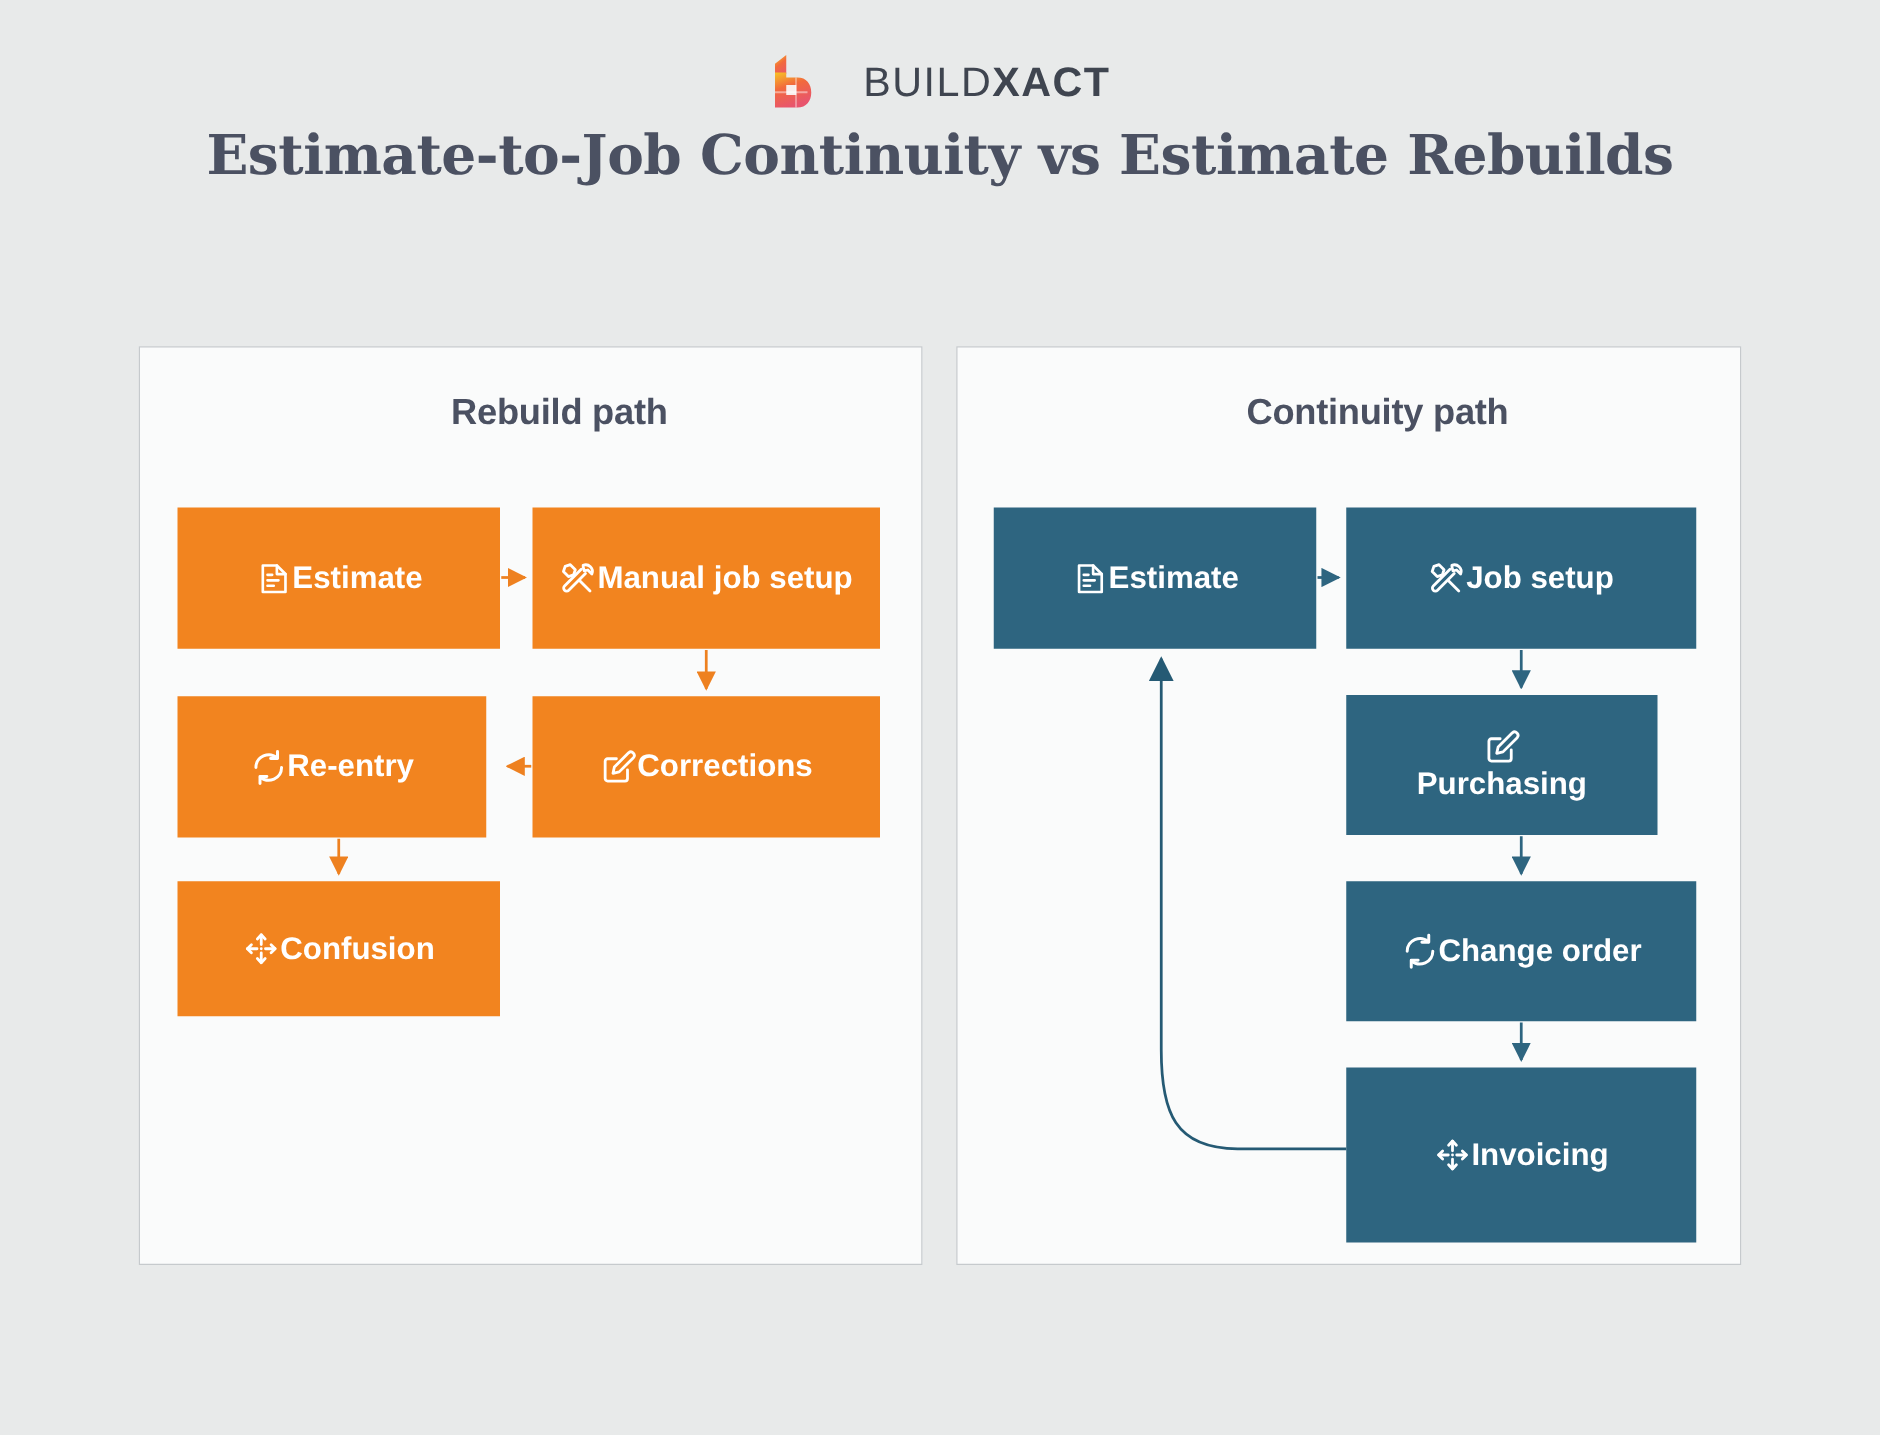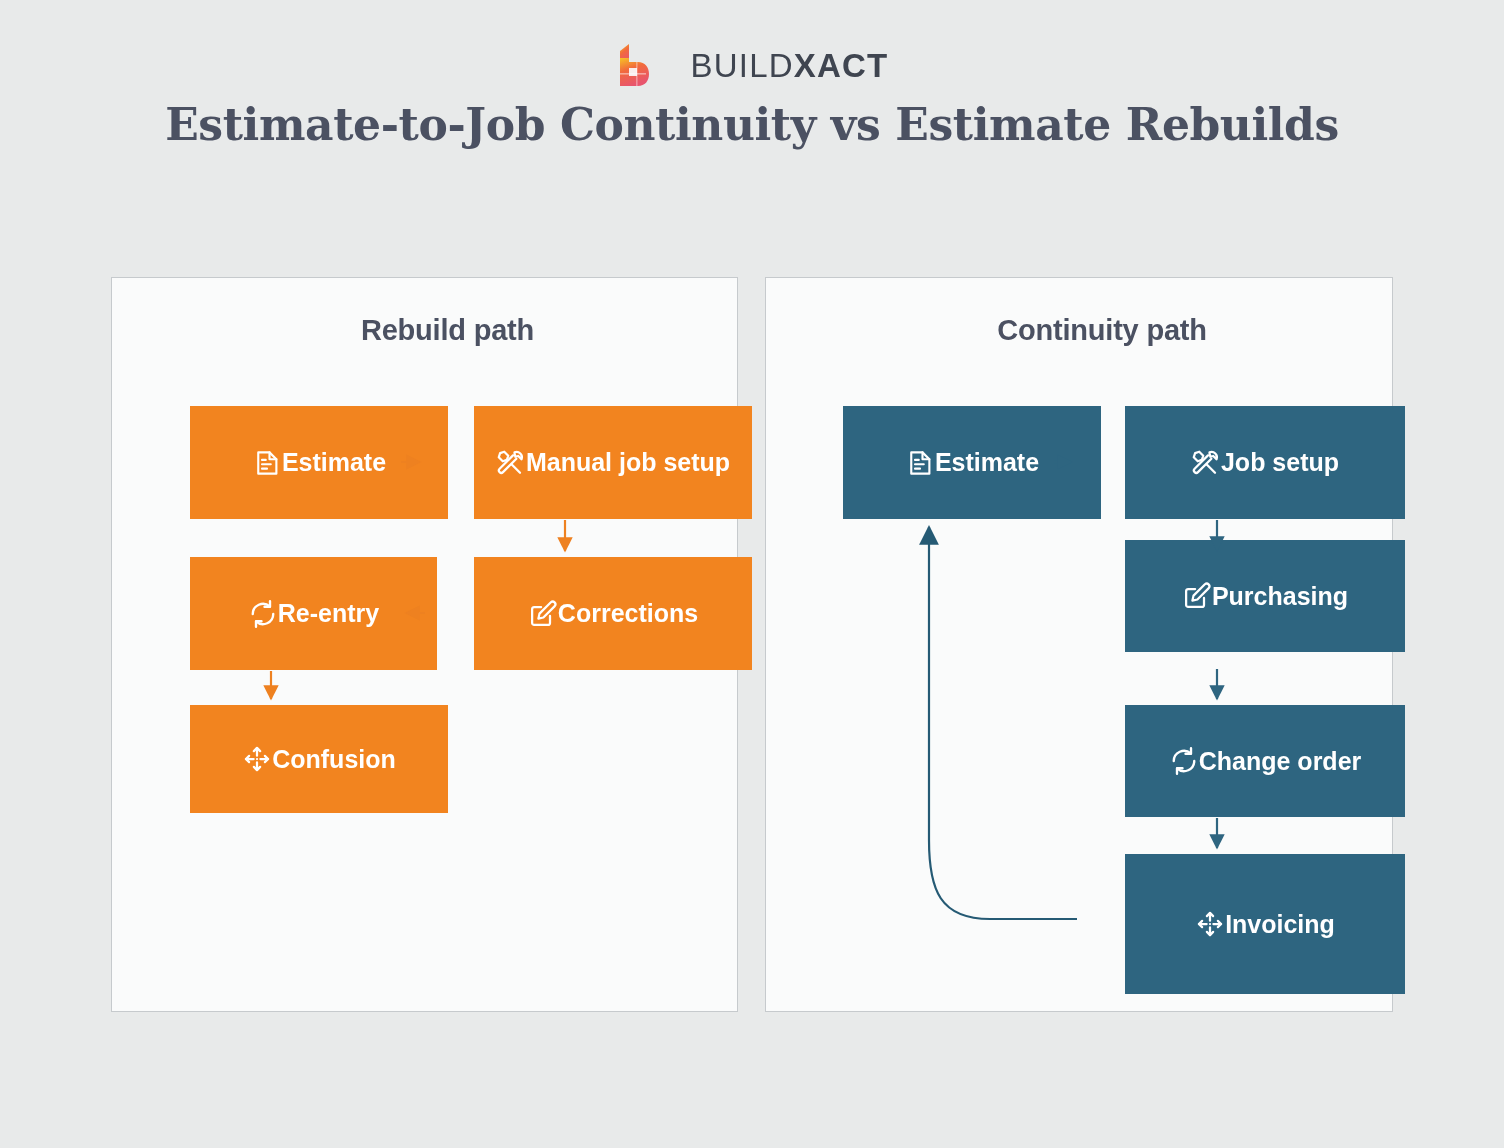--- a/index.html
+++ b/index.html
@@ -85,21 +85,20 @@
     position: absolute;
     display: flex;
     align-items: center;
     justify-content: center;
     color: #ffffff;
     font-size: 25px;
     font-weight: 600;
     white-space: nowrap;
     box-sizing: border-box;
     padding: 0 14px;
-    margin-left: 48px;
   }
   .node.orange { background: #f2841f; }
   .node.blue   { background: #2e6580; }
   .node .ico {
     display: inline-flex;
     align-items: center;
     justify-content: center;
     width: 30px;
     height: 30px;
     flex: 0 0 30px;
@@ -226,21 +225,21 @@
     <svg width="30" height="30" viewBox="0 0 24 24" fill="none" stroke="#fff" stroke-width="1.8" stroke-linecap="round" stroke-linejoin="round">
       <path d="M14.8 3.4a4.3 4.3 0 0 1 5.6 5.6l-2.6-2.6-2.3.6-.6-2.3z"></path>
       <path d="M16.3 8.6 5.6 19.3a1.9 1.9 0 0 1-2.7-2.7L13.6 5.9"></path>
       <path d="M3.3 4.1 6.6 3l3.2 3.2-1.1 3.3-3.3 1.1L2.2 7.4z"></path>
       <path d="M12.8 13.4l6.4 6.4"></path>
     </svg>
   </span>
   <span>Job setup</span>
 </div>
 
-<div class="node blue" style="left:1077px; top:540px; width:280px; height:112px;">
+<div class="node blue" style="left:1077px; top:556px; width:249px; height:112px;flex-direction:column;">
   <span class="ico">
     <svg width="30" height="30" viewBox="0 0 24 24" fill="none" stroke="#fff" stroke-width="1.8" stroke-linecap="round" stroke-linejoin="round">
       <path d="M17.6 13.5v5.6a1.6 1.6 0 0 1-1.6 1.6H4.9a1.6 1.6 0 0 1-1.6-1.6V8a1.6 1.6 0 0 1 1.6-1.6h5.6"></path>
       <path d="M18.3 2.6a2.2 2.2 0 0 1 3.1 3.1l-9.1 9.1-4 .9.9-4z"></path>
     </svg>
   </span>
   <span>Purchasing</span>
 </div>
 
 <div class="node blue" style="left:1077px; top:705px; width:280px; height:112px;">

